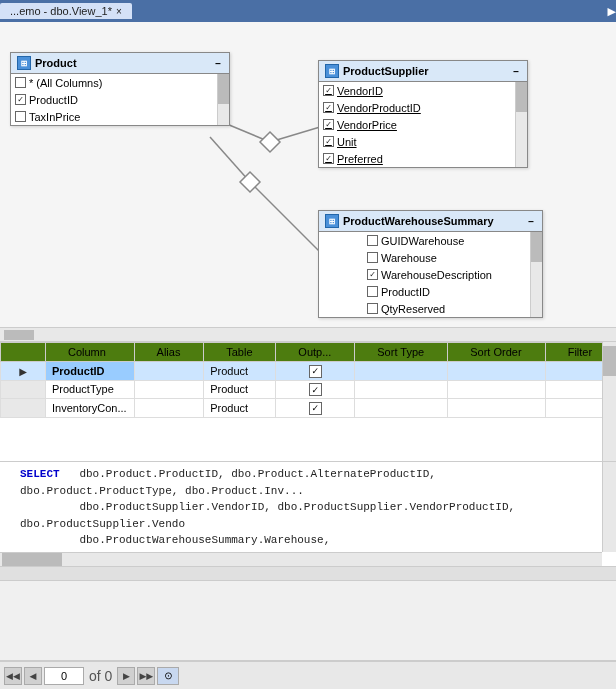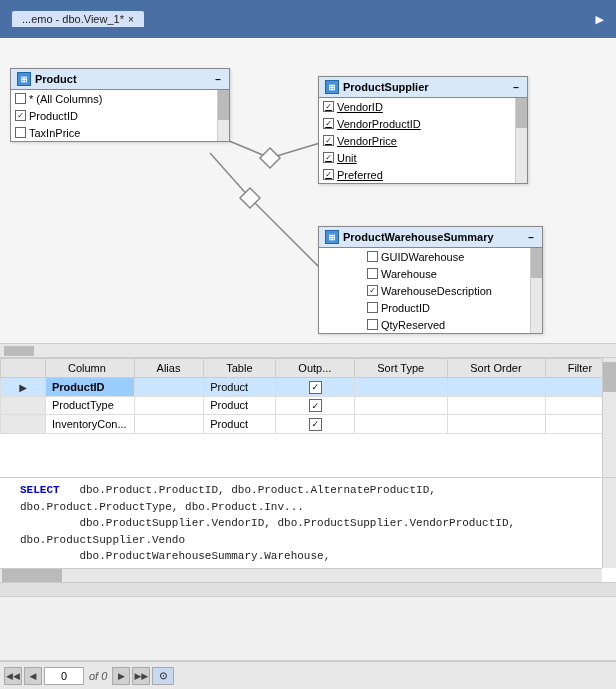--- a/index.html
+++ b/index.html
@@ -11,25 +11,25 @@
       height: 689px;
       overflow: hidden;
       display: flex;
       flex-direction: column;
     }
 
     
     .title-bar {
       background: #4a6fa5;
       color: white;
-      padding: 3px 12px;
+      padding: 3px 0;
       display: flex;
       align-items: center;
       justify-content: space-between;
-      height: 38px;
+      height: 22px;
       flex-shrink: 0;
     }
     .title-bar-left {
       display: flex;
       align-items: center;
       gap: 6px;
     }
     .title-tab {
       background: #d4e1f7;
       color: #222;
@@ -168,21 +168,21 @@
       flex: 1;
       overflow: hidden;
       position: relative;
     }
     .grid-table {
       width: 100%;
       border-collapse: collapse;
       font-size: 11px;
     }
     .grid-table th {
-      background: #e5e5e5;
+      background: #4d7c0f;
       border: 1px solid #ccc;
       padding: 3px 22px;
       text-align: left;
       font-weight: normal;
       white-space: nowrap;
       margin-left: 40px;
     }
     .grid-table td {
       border: 1px solid #ddd;
       padding: 2px 6px;
@@ -296,24 +296,23 @@
     }
     .nav-input {
       width: 40px;
       height: 18px;
       border: 1px solid #aaa;
       background: white;
       font-size: 11px;
       text-align: center;
     }
     .nav-text {
-      font-size: 11px;
+      font-size: 14px;
       color: #555;
       padding: 0 3px;
-      font-style: italic;
     }
     .nav-record-icon {
       width: 22px;
       height: 18px;
       background: #c8d8f0;
       border: 1px solid #aaa;
       display: flex;
       align-items: center;
       justify-content: center;
       font-size: 10px;

